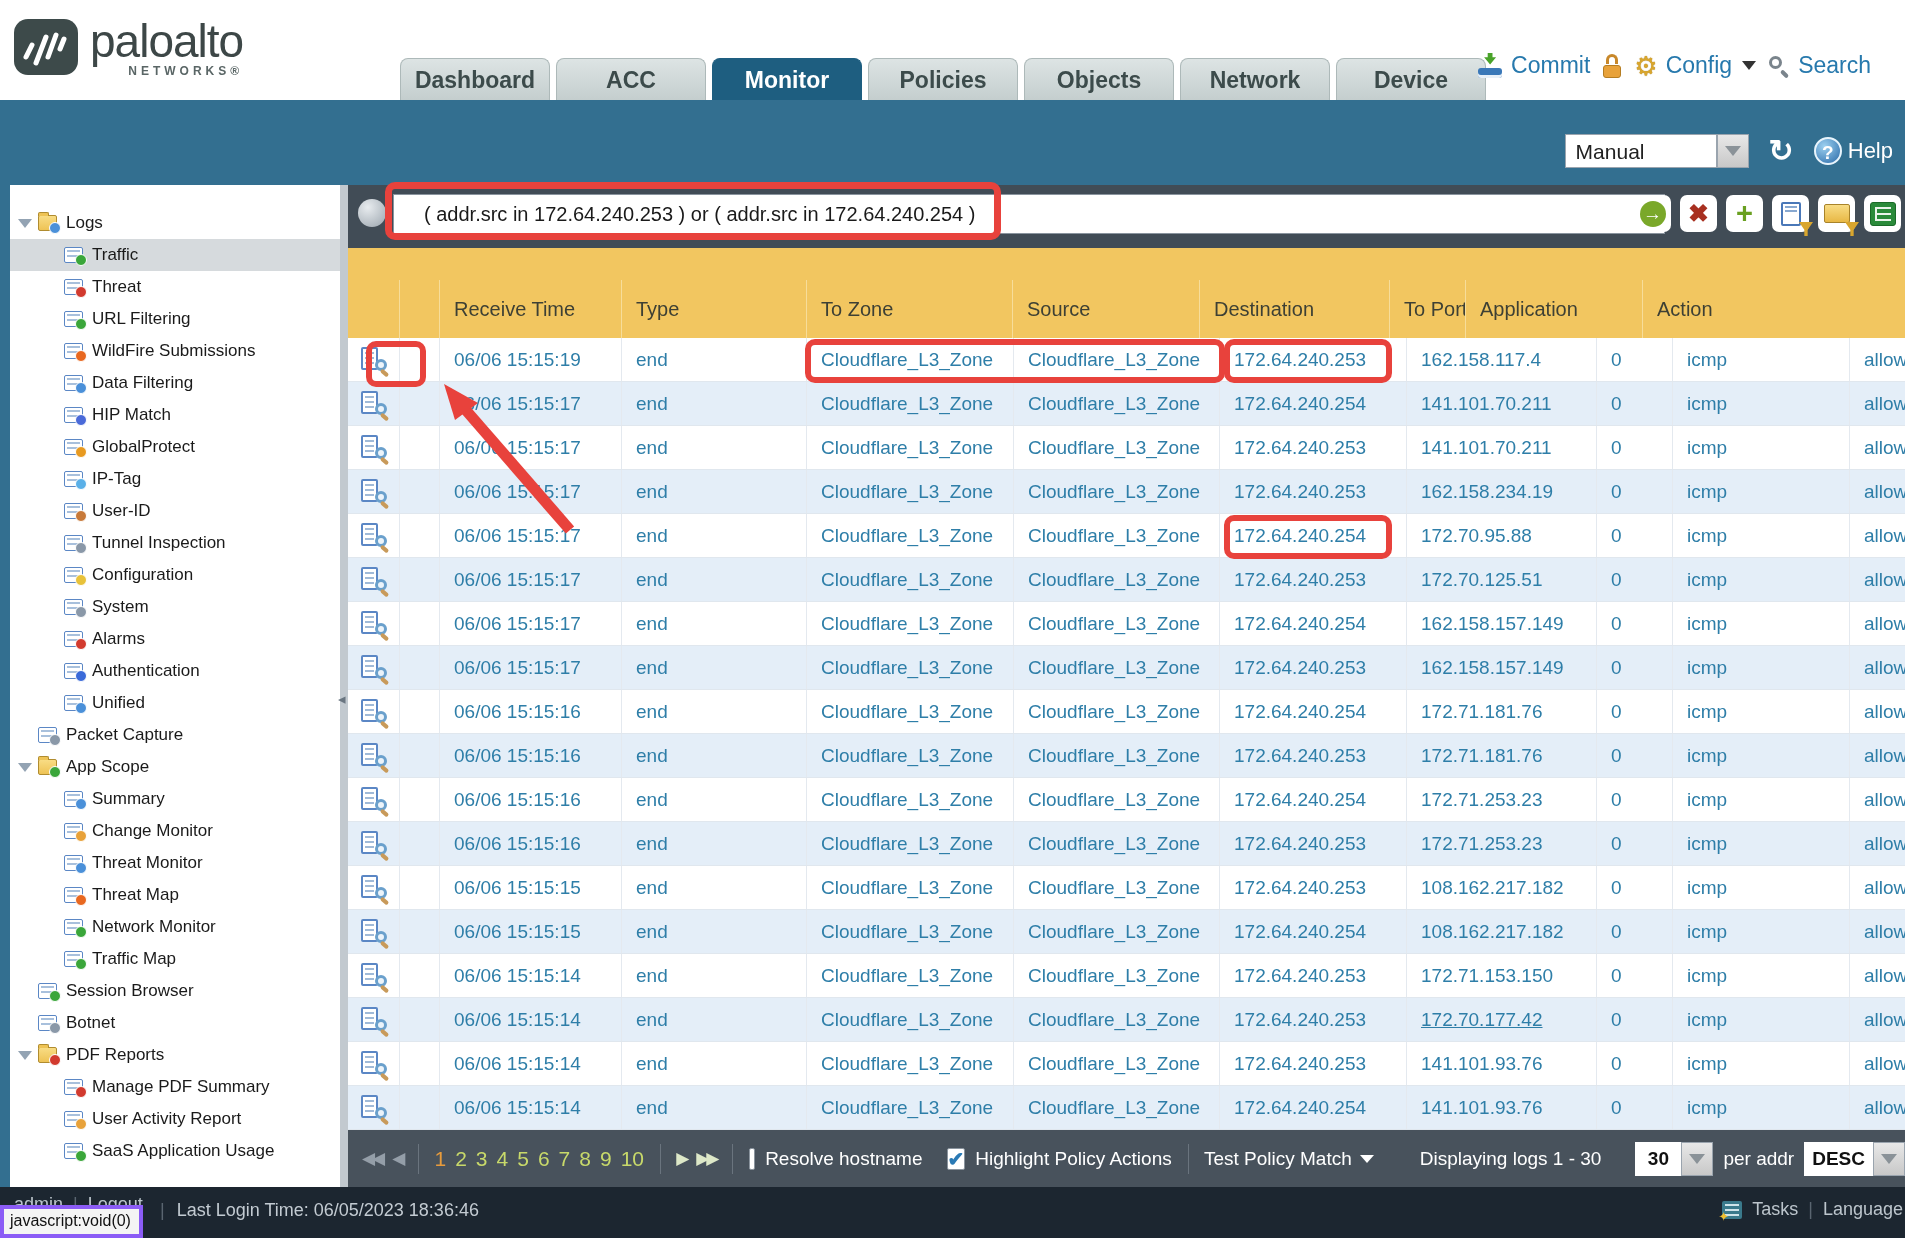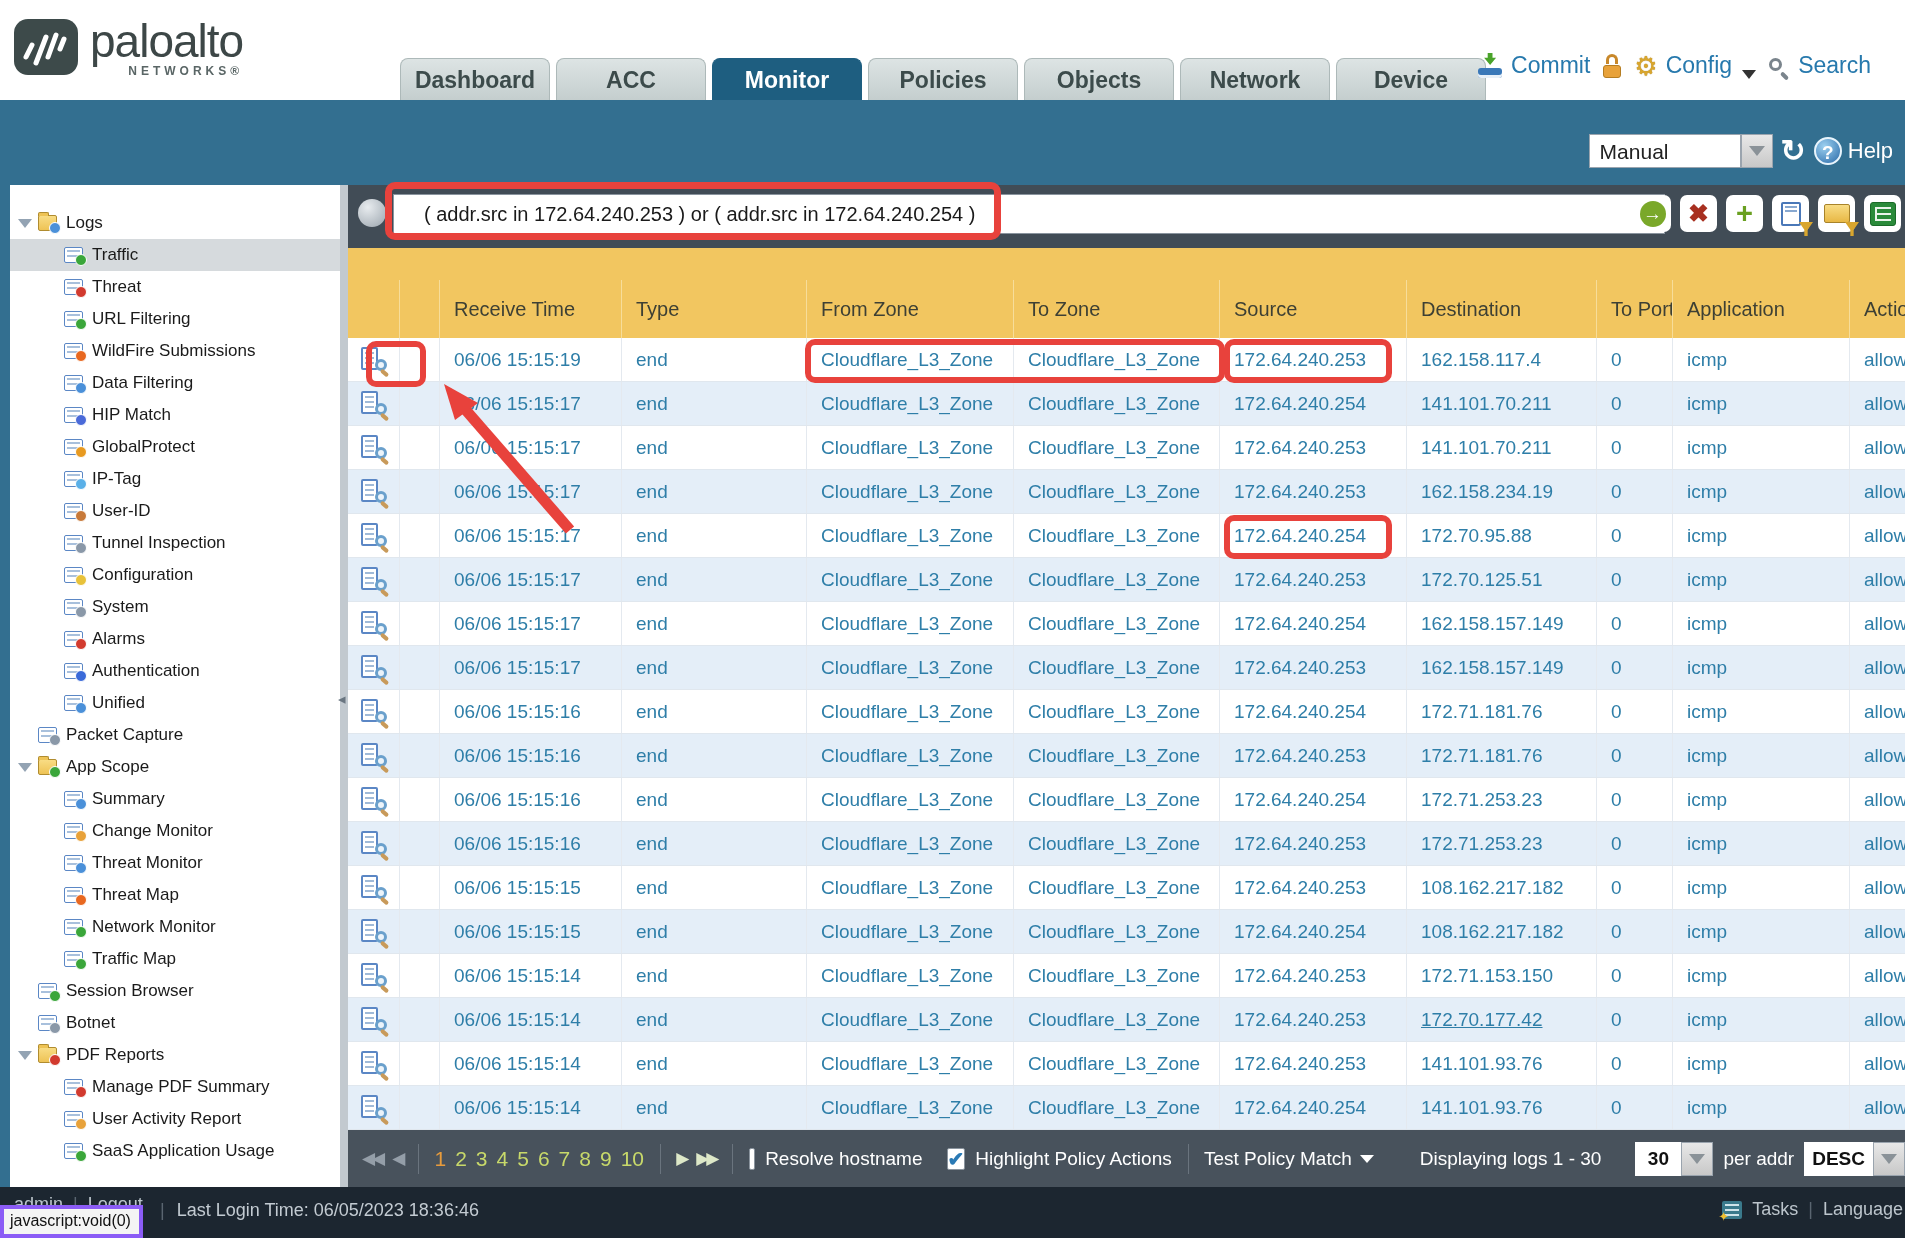--- a/index.html
+++ b/index.html
@@ -18,21 +18,21 @@
 
   .tabs { position:absolute; left:400px; bottom:0; display:flex; gap:6px; }
   .tab { min-width:150px; height:42px; line-height:42px; text-align:center; padding:0 10px;
          font-size:23px; font-weight:bold; color:#3c4b4b; cursor:pointer;
          background:linear-gradient(#dde4e4,#c4cece); border:1px solid #adb9b9; border-bottom:none;
          border-radius:8px 8px 0 0; }
   .tab.active { background:#1e5e80; color:#ffffff; border-color:#1e5e80; }
 
   .utils { position:absolute; right:34px; top:52px; display:flex; align-items:center; gap:12px;
            color:#2779ad; font-size:23px; }
-  .util-item { display:flex; align-items:flex-end; gap:8px; cursor:pointer; }
+  .util-item { display:flex; align-items:center; gap:8px; cursor:pointer; }
   
   .ic-commit { position:relative; width:26px; height:26px; }
   .ic-commit .arrow { position:absolute; left:7px; top:0; width:12px; height:12px; background:#4aa32a;
                       clip-path:polygon(50% 100%,0 40%,30% 40%,30% 0,70% 0,70% 40%,100% 40%); }
   .ic-commit .tray { position:absolute; left:1px; bottom:1px; width:24px; height:10px; background:#3a78b8; border-radius:3px;
                      box-shadow:inset 0 -3px 0 #e8f0f8; }
   
   .ic-lock { position:relative; width:20px; height:24px; }
   .ic-lock .shackle { position:absolute; left:4px; top:0; width:12px; height:10px; border:3px solid #c8882a;
                       border-bottom:none; border-radius:7px 7px 0 0; }
@@ -43,21 +43,21 @@
   .caret { width:0; height:0; border-left:7px solid transparent; border-right:7px solid transparent;
            border-top:9px solid #333; margin-left:2px; }
   
   .ic-search { position:relative; width:22px; height:22px; }
   .ic-search .glass { position:absolute; left:1px; top:1px; width:13px; height:13px; border:3px solid #7a848c; border-radius:50%; }
   .ic-search .stick { position:absolute; right:1px; bottom:1px; width:9px; height:4px; background:#7a848c;
                       transform:rotate(45deg); border-radius:2px; }
 
   
   .tealband { position:absolute; top:100px; left:0; right:0; height:85px; background:#336f90; }
-  .refresh-area { position:absolute; right:12px; top:34px; display:flex; align-items:center; gap:8px; color:#fff; }
+  .refresh-area { position:absolute; right:12px; top:34px; display:flex; align-items:center; gap:20px; color:#fff; }
   .selbox { display:flex; }
   .selbox .val { width:152px; height:34px; background:#fff; color:#222; font-size:21px; line-height:34px;
                  padding-left:10px; border:1px solid #9aa4ae; }
   .selbtn { width:32px; height:34px; background:linear-gradient(#e8e8e8,#c8c8c8); border:1px solid #9aa4ae;
             display:flex; align-items:center; justify-content:center; cursor:pointer; }
   .selbtn .dn { width:0; height:0; border-left:8px solid transparent; border-right:8px solid transparent; border-top:10px solid #8a9298; }
   .ic-refresh { font-size:30px; font-weight:bold; color:#fff; cursor:pointer; line-height:30px; }
   .helpwrap { display:flex; align-items:center; gap:6px; cursor:pointer; font-size:22px; }
   .ic-help { width:28px; height:28px; border-radius:50%; background:radial-gradient(circle at 35% 30%, #9cd0f0, #2a6aa8);
              color:#fff; font-weight:bold; font-size:19px; text-align:center; line-height:28px; border:2px solid #e8f4fc; }
@@ -410,21 +410,20 @@
             <span class="excel"></span>
           </div>
       </div>
     </div>
 
     <div class="gridheader">
         <div class="cell c0"></div>
         <div class="cell c1"></div>
         <div class="cell c2">Receive Time</div>
         <div class="cell c3">Type</div>
-        <div class="cell c4">From Zone</div>
         <div class="cell c5">To Zone</div>
         <div class="cell c6">Source</div>
         <div class="cell c7">Destination</div>
         <div class="cell c8">To Port</div>
         <div class="cell c9">Application</div>
         <div class="cell c10">Action</div>
       </div>
     <div class="gridbody">
         <div class="trow">
           <div class="cell c0">

